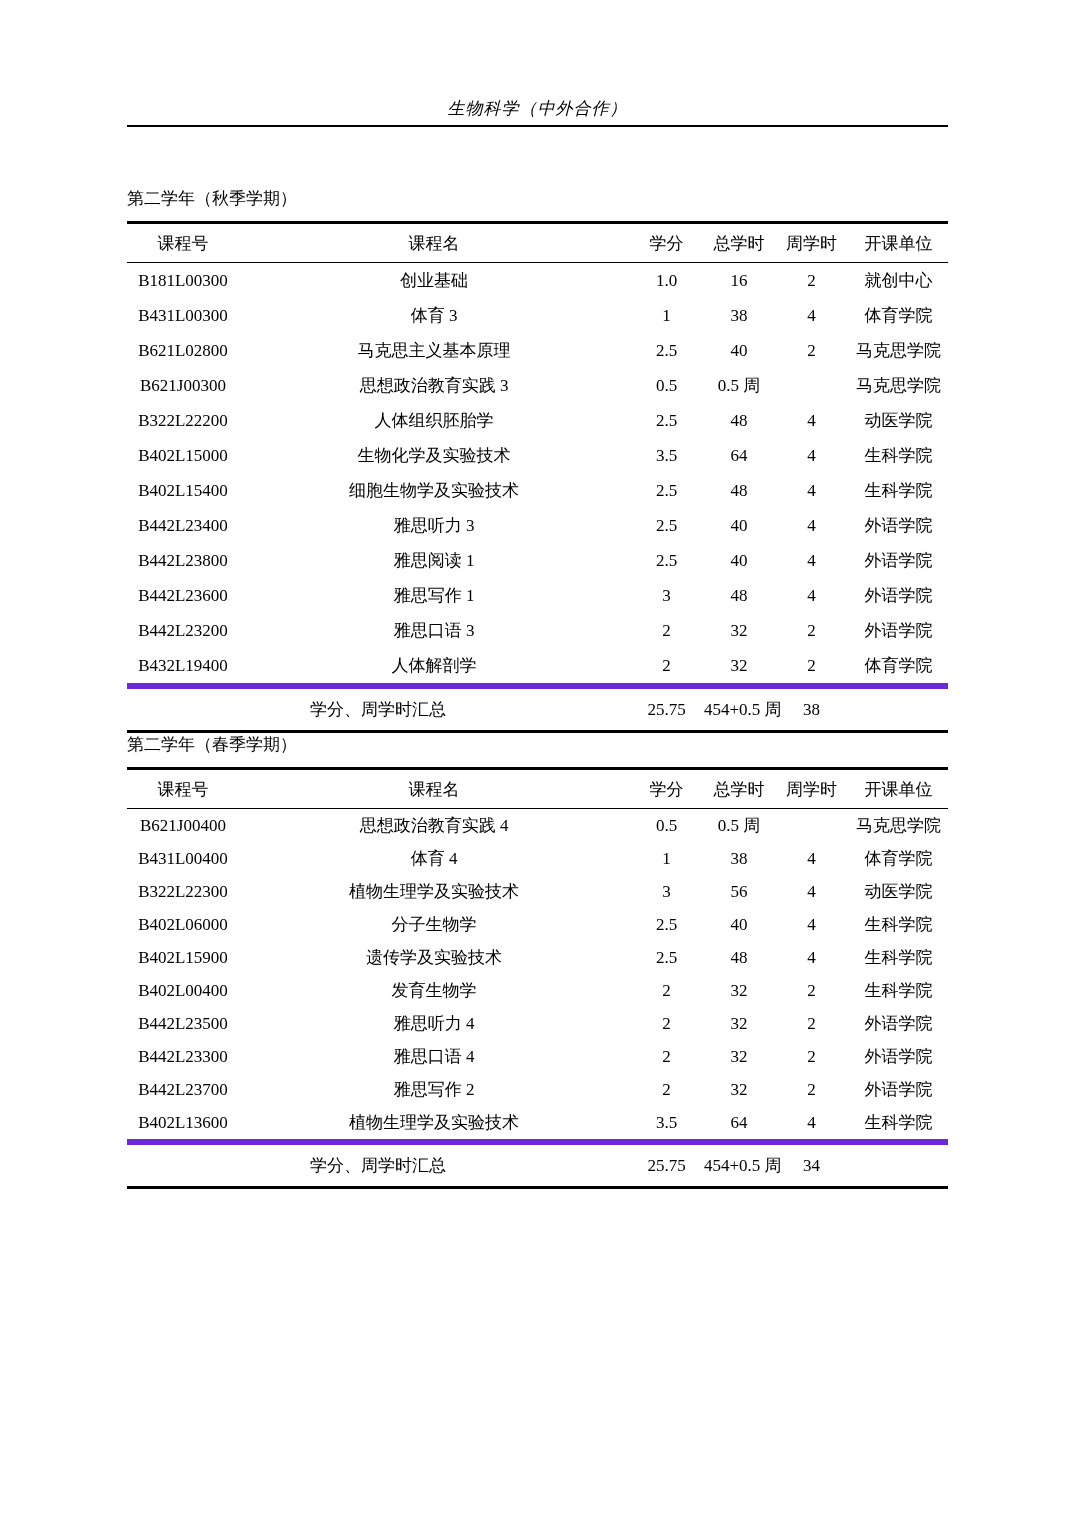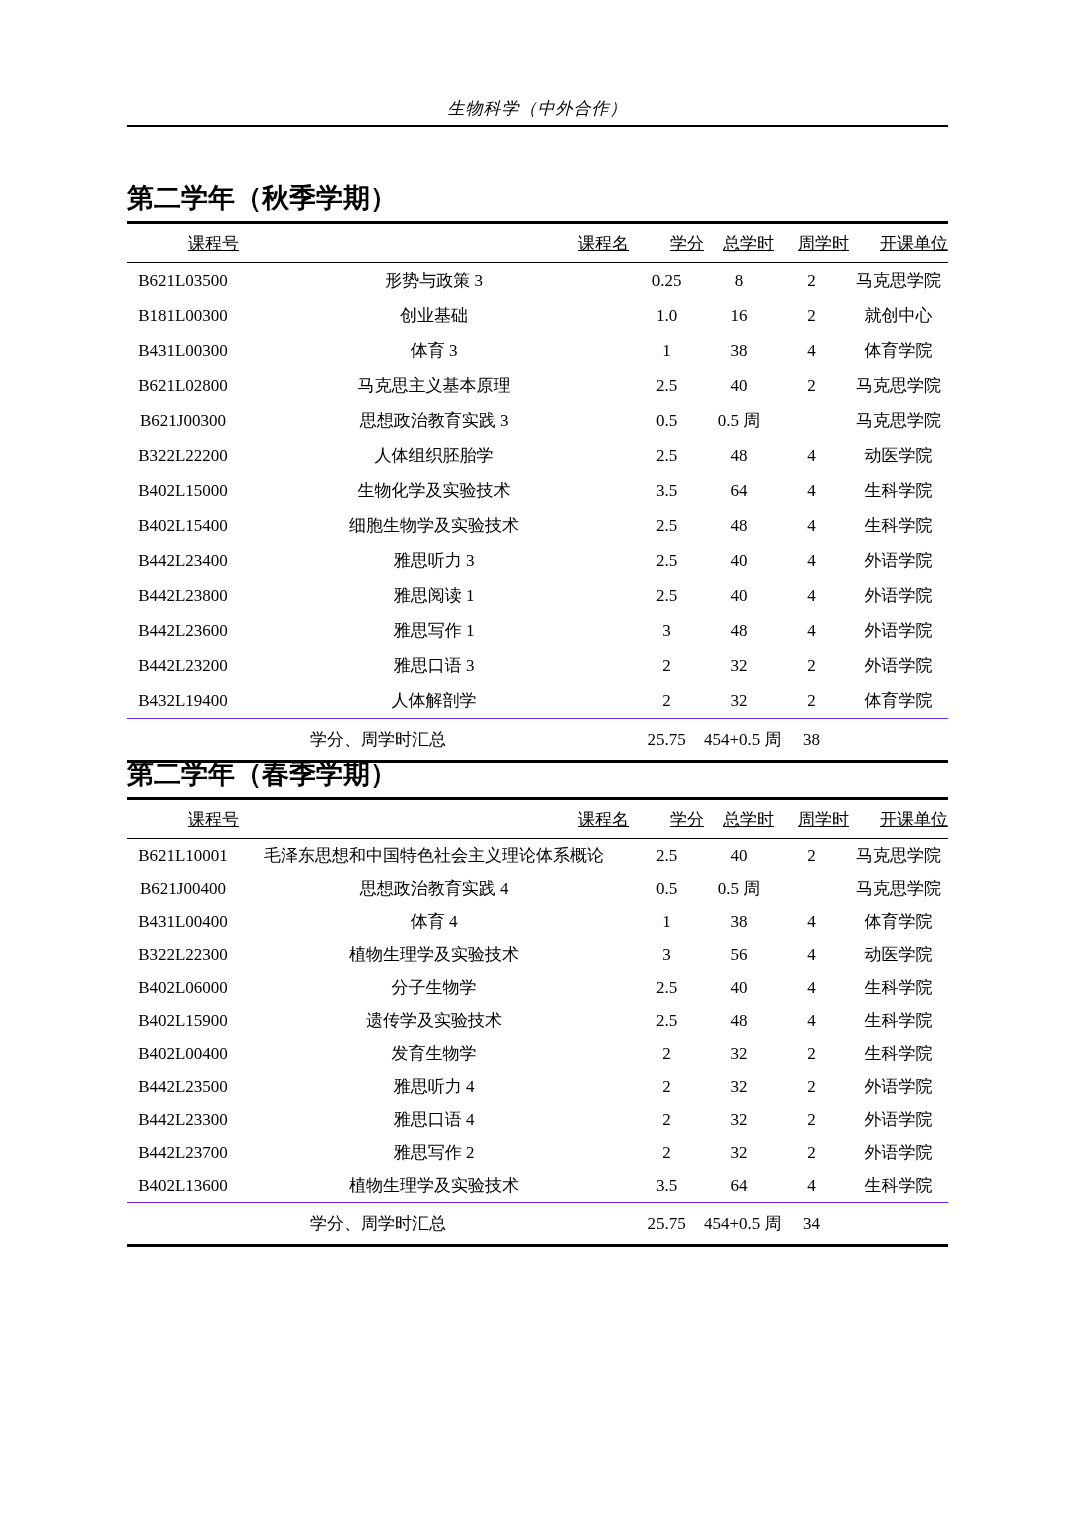--- a/index.html
+++ b/index.html
@@ -26,57 +26,56 @@
     text-align: center;
     padding-bottom: 5px;
   }
   .page-header .title {
     font-style: italic;
     font-size: 17px;
     letter-spacing: 1px;
   }
   .section-title {
     font-family: "Liberation Sans", "DejaVu Sans", sans-serif;
-    font-weight: bold;
-    font-size: 27px;
+    font-weight: normal;
+    font-size: 17px;
     margin: 0;
     line-height: 23px;
   }
   .section-fall .section-title   { padding-top: 60px; }
   .section-spring .section-title { }
   table.course-table {
     width: 821px;
     border-collapse: collapse;
     table-layout: fixed;
     border-top: 3px solid #000000;
     border-bottom: 3px solid #000000;
     margin-top: 11px;
     font-size: 17px;
   }
   table.course-table th {
     font-weight: normal;
     font-size: 17px;
     height: 38px;
     border-bottom: 1px solid #000000;
-    text-align: right;
+    text-align: center;
     white-space: nowrap;
     padding: 0;
-    text-decoration: underline;
   }
   table.course-table td {
     text-align: center;
     vertical-align: middle;
     white-space: nowrap;
     overflow: visible;
     padding: 0;
   }
   .section-fall   table.course-table td { height: 35px; }
   .section-spring table.course-table td { height: 33px; }
   table.course-table tr.summary-row td {
-    border-top: 1px solid #6d28d9;
+    border-top: 6px solid #6d28d9;
     height: 41px;
   }
 </style>
 </head>
 <body>
 
 <div class="page">
   <div class="content">
 
     <div class="page-header">
@@ -99,28 +98,20 @@
               <th>课程号</th>
               <th>课程名</th>
               <th>学分</th>
               <th>总学时</th>
               <th>周学时</th>
               <th>开课单位</th>
             </tr>
           </thead>
           <tbody>
             <tr>
-              <td>B621L03500</td>
-              <td>形势与政策 3</td>
-              <td>0.25</td>
-              <td>8</td>
-              <td>2</td>
-              <td>马克思学院</td>
-            </tr>
-            <tr>
               <td>B181L00300</td>
               <td>创业基础</td>
               <td>1.0</td>
               <td>16</td>
               <td>2</td>
               <td>就创中心</td>
             </tr>
             <tr>
               <td>B431L00300</td>
               <td>体育 3</td>
@@ -236,28 +227,20 @@
               <th>课程号</th>
               <th>课程名</th>
               <th>学分</th>
               <th>总学时</th>
               <th>周学时</th>
               <th>开课单位</th>
             </tr>
           </thead>
           <tbody>
             <tr>
-              <td>B621L10001</td>
-              <td>毛泽东思想和中国特色社会主义理论体系概论</td>
-              <td>2.5</td>
-              <td>40</td>
-              <td>2</td>
-              <td>马克思学院</td>
-            </tr>
-            <tr>
               <td>B621J00400</td>
               <td>思想政治教育实践 4</td>
               <td>0.5</td>
               <td>0.5 周</td>
               <td></td>
               <td>马克思学院</td>
             </tr>
             <tr>
               <td>B431L00400</td>
               <td>体育 4</td>

